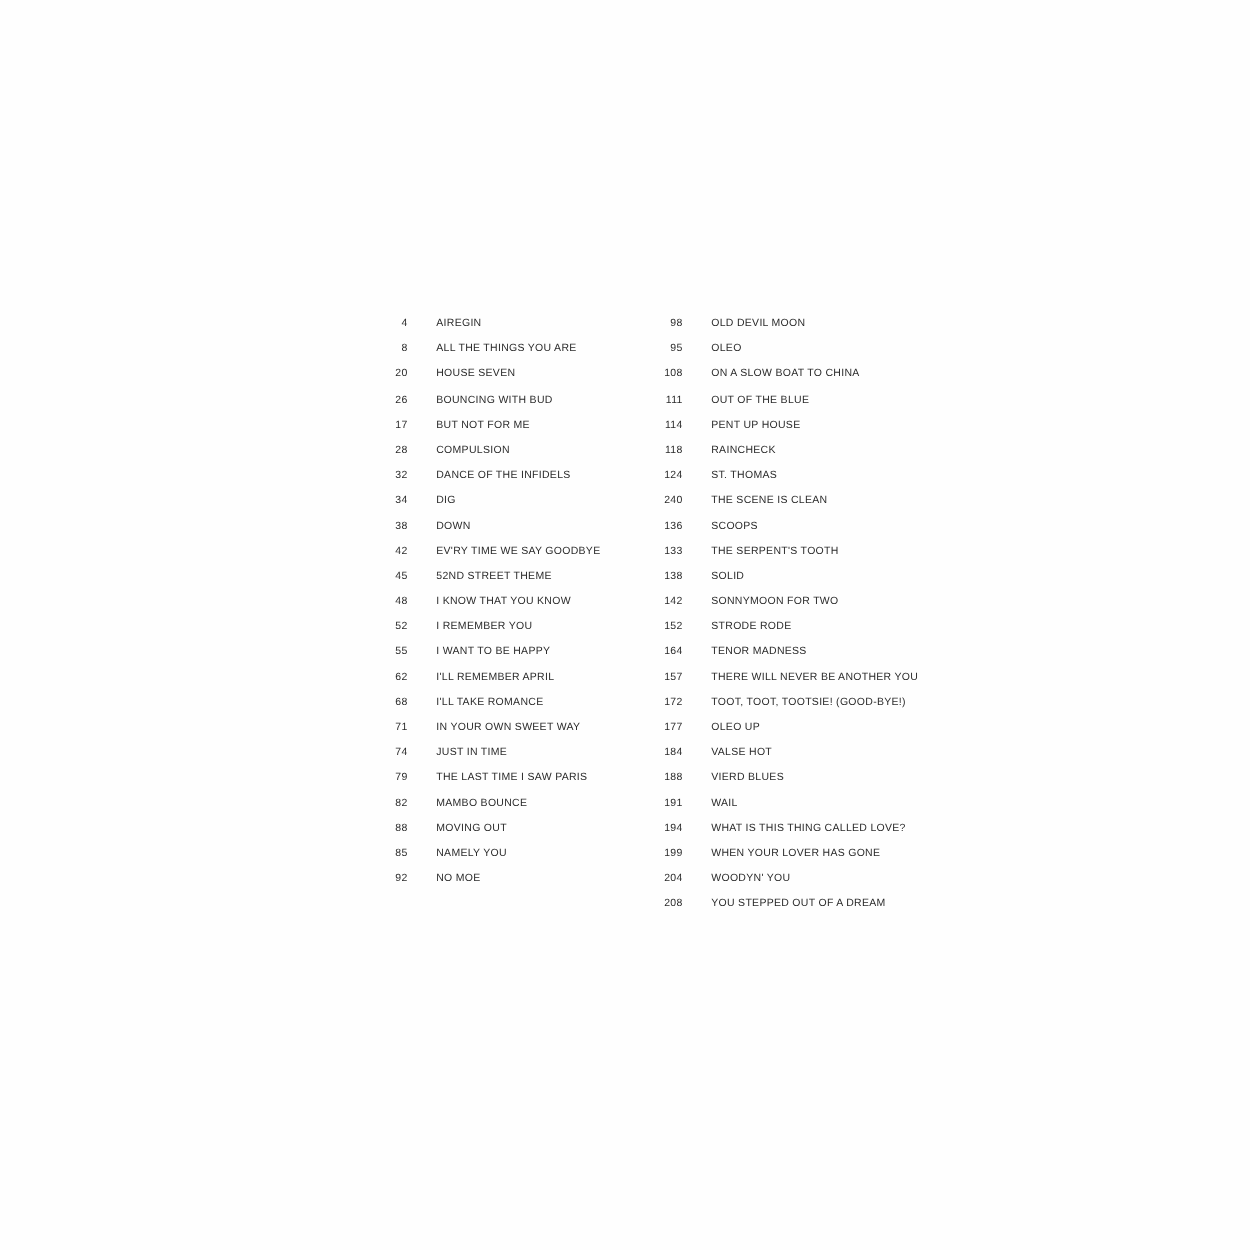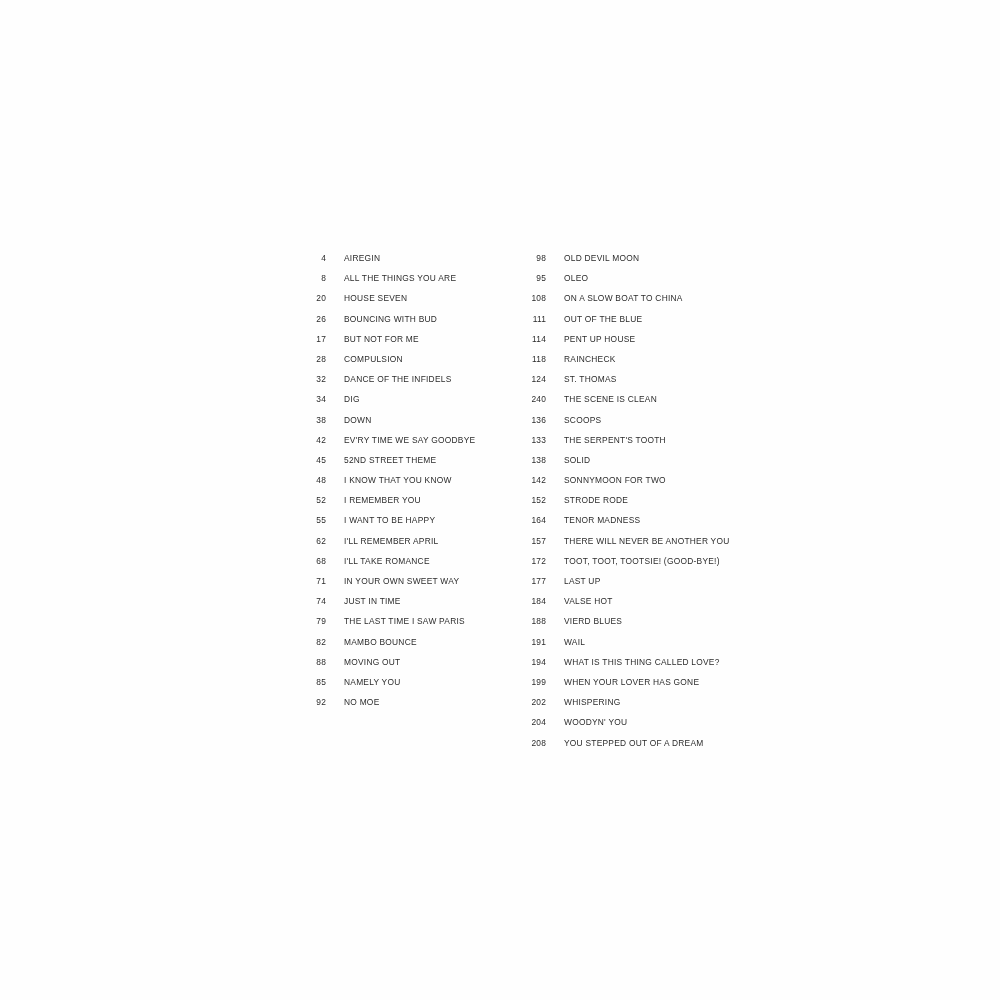--- a/index.html
+++ b/index.html
@@ -38,21 +38,21 @@
   }
   .toc-page {
     width: 26px;
     text-align: right;
     font-size: 8.4px;
     color: #2b2b2b;
     letter-spacing: 0.2px;
     font-family: "Liberation Sans", sans-serif;
   }
   .toc-title {
-    margin-left: 18px;
+    margin-left: 23px;
     font-size: 8.4px;
     color: #2b2b2b;
     letter-spacing: 0.25px;
     white-space: nowrap;
     font-family: "Liberation Sans", sans-serif;
   }
 </style>
 </head>
 <body>
 
@@ -214,21 +214,21 @@
       <div class="toc-entry">
           <span class="toc-page">157</span>
           <span class="toc-title">THERE WILL NEVER BE ANOTHER YOU</span>
         </div>
       <div class="toc-entry">
           <span class="toc-page">172</span>
           <span class="toc-title">TOOT, TOOT, TOOTSIE! (GOOD-BYE!)</span>
         </div>
       <div class="toc-entry">
           <span class="toc-page">177</span>
-          <span class="toc-title">LAST UP</span>
+          <span class="toc-title">OLEO UP</span>
         </div>
       <div class="toc-entry">
           <span class="toc-page">184</span>
           <span class="toc-title">VALSE HOT</span>
         </div>
       <div class="toc-entry">
           <span class="toc-page">188</span>
           <span class="toc-title">VIERD BLUES</span>
         </div>
       <div class="toc-entry">
@@ -237,24 +237,20 @@
         </div>
       <div class="toc-entry">
           <span class="toc-page">194</span>
           <span class="toc-title">WHAT IS THIS THING CALLED LOVE?</span>
         </div>
       <div class="toc-entry">
           <span class="toc-page">199</span>
           <span class="toc-title">WHEN YOUR LOVER HAS GONE</span>
         </div>
       <div class="toc-entry">
-          <span class="toc-page">202</span>
-          <span class="toc-title">WHISPERING</span>
-        </div>
-      <div class="toc-entry">
           <span class="toc-page">204</span>
           <span class="toc-title">WOODYN' YOU</span>
         </div>
       <div class="toc-entry">
           <span class="toc-page">208</span>
           <span class="toc-title">YOU STEPPED OUT OF A DREAM</span>
         </div>
     </div>
 
   </div>

